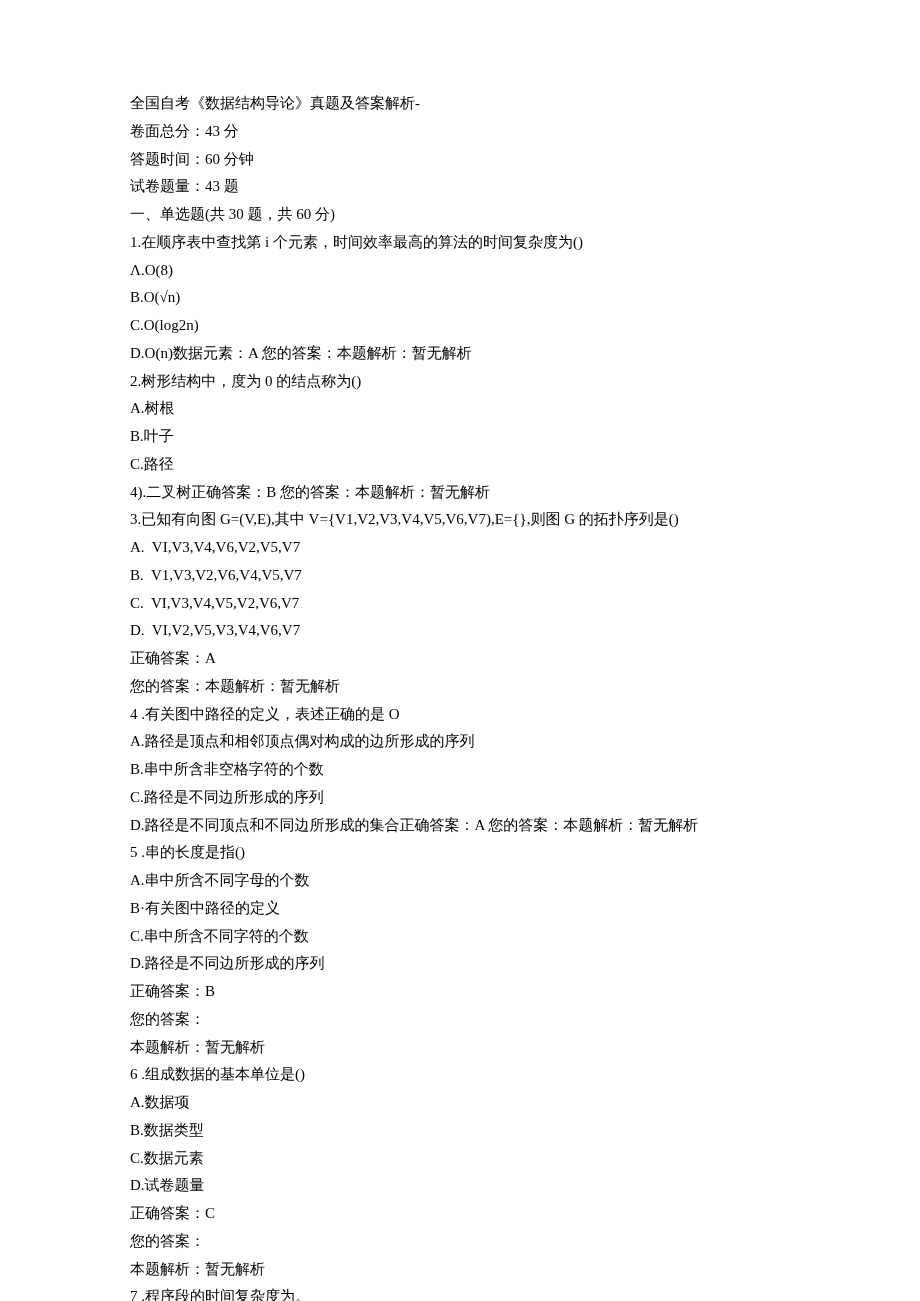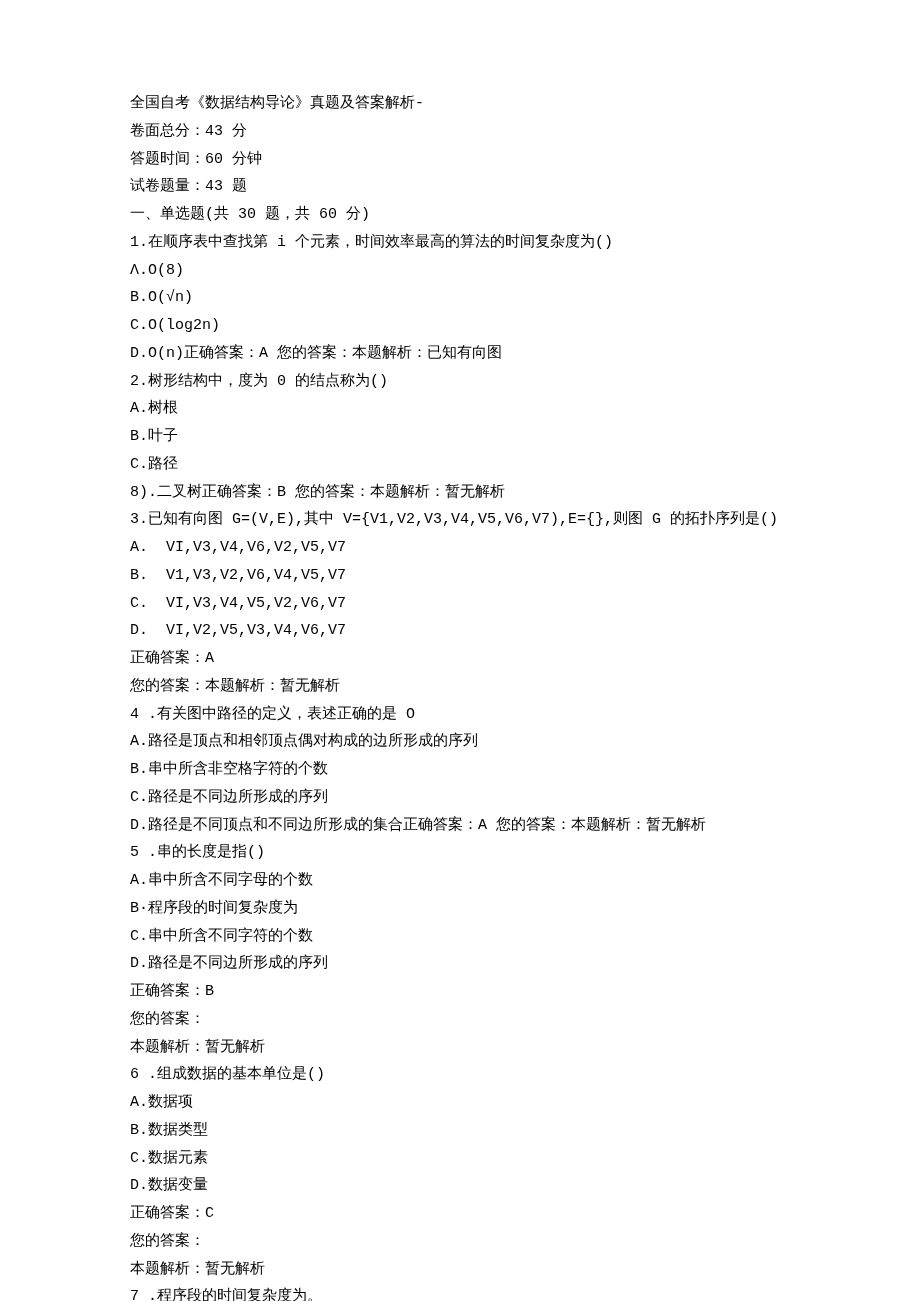--- a/index.html
+++ b/index.html
@@ -8,69 +8,68 @@
     font-family: "SimSun", "宋体", serif;
     font-size: 15px;
     line-height: 1.85;
     color: #000;
     background: #fff;
     width: 920px;
     box-sizing: border-box;
   }
   .line {
     white-space: pre-wrap;
-    font-family: Liberation Mono, monospace;
   }
 </style>
 </head>
 <body>
 
 <div class="line">全国自考《数据结构导论》真题及答案解析-</div>
 <div class="line">卷面总分：43 分</div>
 <div class="line">答题时间：60 分钟</div>
 <div class="line">试卷题量：43 题</div>
 <div class="line">一、单选题(共 30 题，共 60 分)</div>
 
 <div class="line">1.在顺序表中查找第 i 个元素，时间效率最高的算法的时间复杂度为()</div>
 <div class="line">Λ.O(8)</div>
 <div class="line">B.O(√n)</div>
 <div class="line">C.O(log2n)</div>
-<div class="line">D.O(n)正确答案：A 您的答案：本题解析：已知有向图</div>
+<div class="line">D.O(n)数据元素：A 您的答案：本题解析：暂无解析</div>
 
 <div class="line">2.树形结构中，度为 0 的结点称为()</div>
 <div class="line">A.树根</div>
 <div class="line">B.叶子</div>
 <div class="line">C.路径</div>
-<div class="line">8).二叉树正确答案：B 您的答案：本题解析：暂无解析</div>
+<div class="line">4).二叉树正确答案：B 您的答案：本题解析：暂无解析</div>
 
 <div class="line">3.已知有向图 G=(V,E),其中 V={V1,V2,V3,V4,V5,V6,V7),E={},则图 G 的拓扑序列是()</div>
 <div class="line">A.  VI,V3,V4,V6,V2,V5,V7</div>
 <div class="line">B.  V1,V3,V2,V6,V4,V5,V7</div>
 <div class="line">C.  VI,V3,V4,V5,V2,V6,V7</div>
 <div class="line">D.  VI,V2,V5,V3,V4,V6,V7</div>
 <div class="line">正确答案：A</div>
 <div class="line">您的答案：本题解析：暂无解析</div>
 
 <div class="line">4 .有关图中路径的定义，表述正确的是 O</div>
 <div class="line">A.路径是顶点和相邻顶点偶对构成的边所形成的序列</div>
 <div class="line">B.串中所含非空格字符的个数</div>
 <div class="line">C.路径是不同边所形成的序列</div>
 <div class="line">D.路径是不同顶点和不同边所形成的集合正确答案：A 您的答案：本题解析：暂无解析</div>
 
 <div class="line">5 .串的长度是指()</div>
 <div class="line">A.串中所含不同字母的个数</div>
-<div class="line">B·程序段的时间复杂度为</div>
+<div class="line">B·有关图中路径的定义</div>
 <div class="line">C.串中所含不同字符的个数</div>
 <div class="line">D.路径是不同边所形成的序列</div>
 <div class="line">正确答案：B</div>
 <div class="line">您的答案：</div>
 <div class="line">本题解析：暂无解析</div>
 
 <div class="line">6 .组成数据的基本单位是()</div>
 <div class="line">A.数据项</div>
 <div class="line">B.数据类型</div>
 <div class="line">C.数据元素</div>
-<div class="line">D.数据变量</div>
+<div class="line">D.试卷题量</div>
 <div class="line">正确答案：C</div>
 <div class="line">您的答案：</div>
 <div class="line">本题解析：暂无解析</div>
 
 <div class="line">7 .程序段的时间复杂度为。</div>
 
 </body></html>

